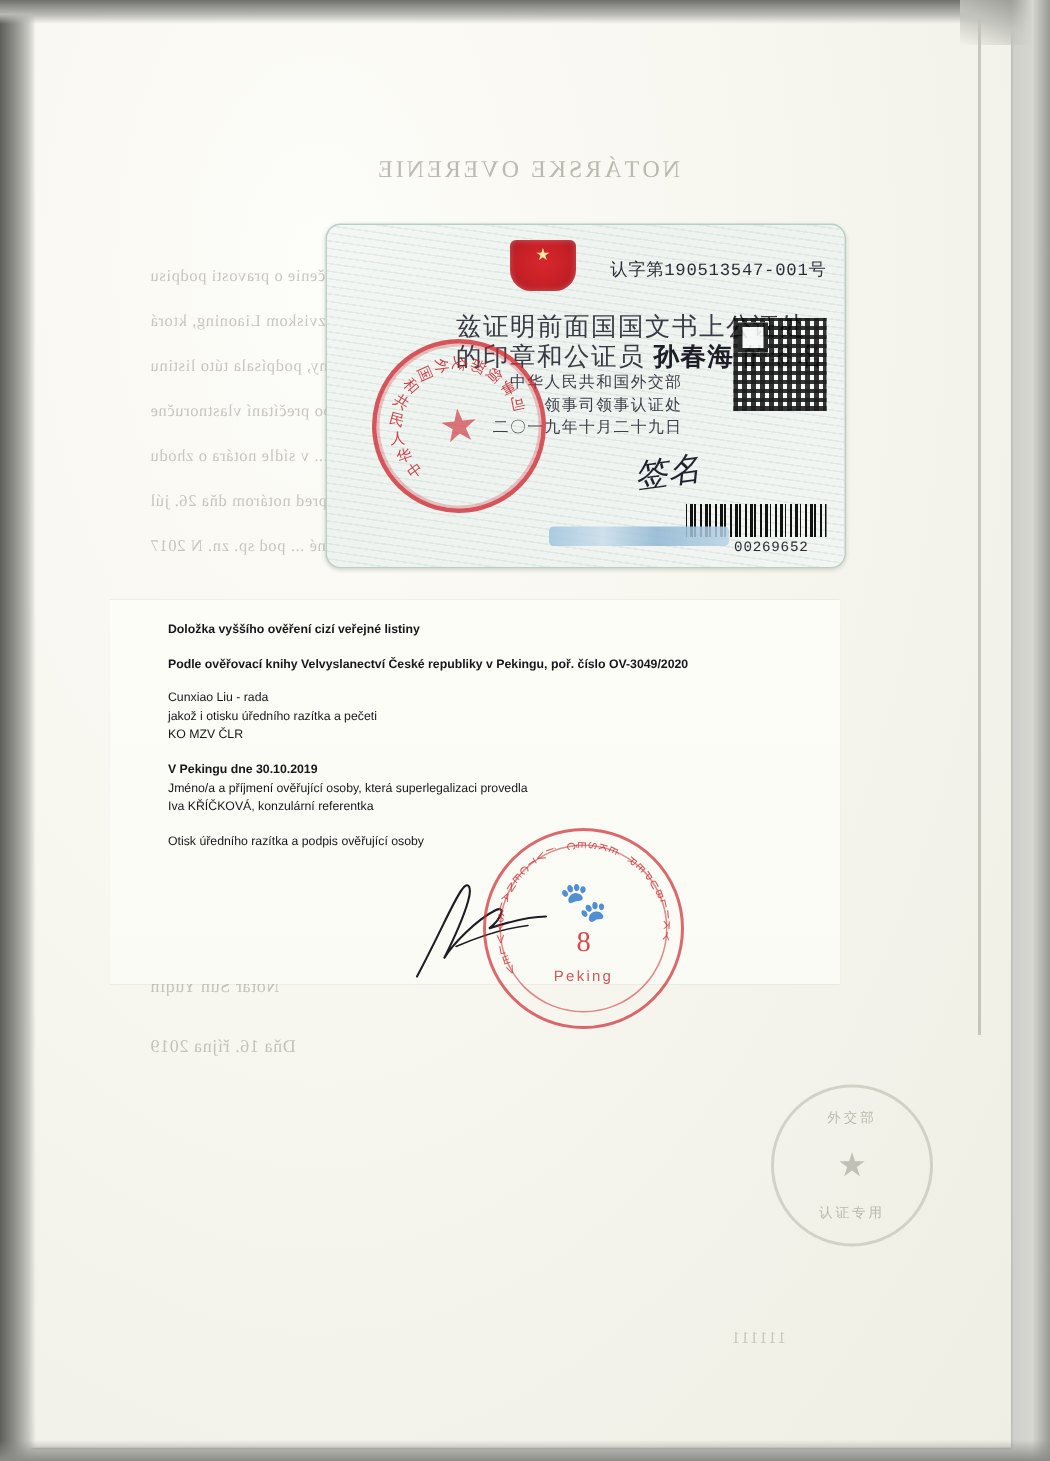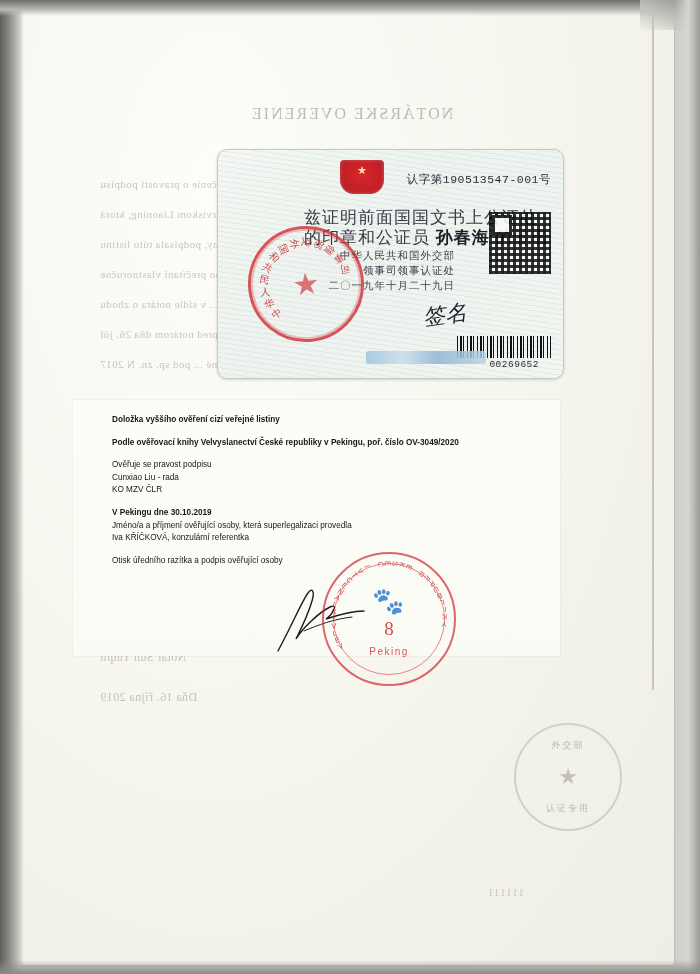--- a/index.html
+++ b/index.html
@@ -450,22 +450,22 @@
         <span style="transform: rotate(50deg) translate(0px, -46px) rotate(90deg); font-size: 10px;">领</span>
         <span style="transform: rotate(67deg) translate(0px, -46px) rotate(90deg); font-size: 10px;">事</span>
         <span style="transform: rotate(84deg) translate(0px, -46px) rotate(90deg); font-size: 10px;">司</span>
       </div>
   </div>
 
   <div class="legal-block">
     <div class="legal-text">
       <p class="b">Doložka vyššího ověření cizí veřejné listiny</p>
       <p class="b">Podle ověřovací knihy Velvyslanectví České republiky v Pekingu, poř. číslo OV-3049/2020</p>
-      <p class="tight">Ověřuje se pravost podpisu</p>
       <p class="tight">Cunxiao Liu - rada</p>
+      <p class="tight">jakož i otisku úředního razítka a pečeti</p>
       <p>KO MZV ČLR</p>
       <p class="b tight">V Pekingu dne 30.10.2019</p>
       <p class="tight">Jméno/a a příjmení ověřující osoby, která superlegalizaci provedla</p>
       <p>Iva KŘÍČKOVÁ, konzulární referentka</p>
       <p>Otisk úředního razítka a podpis ověřující osoby</p>
     </div>
 
     <svg class="hand-sig" viewBox="0 0 120 70">
       <path d="M10,66 C26,36 34,16 40,8 C44,2 47,6 44,16 C40,30 32,46 28,54 C34,44 50,28 62,22 C70,18 66,28 58,34 C70,30 84,26 96,26" fill="none" stroke="#1c1c24" stroke-width="1.4" stroke-linecap="round"></path>
       <path d="M36,46 C50,40 66,34 84,32" fill="none" stroke="#1c1c24" stroke-width="1" stroke-linecap="round"></path>

